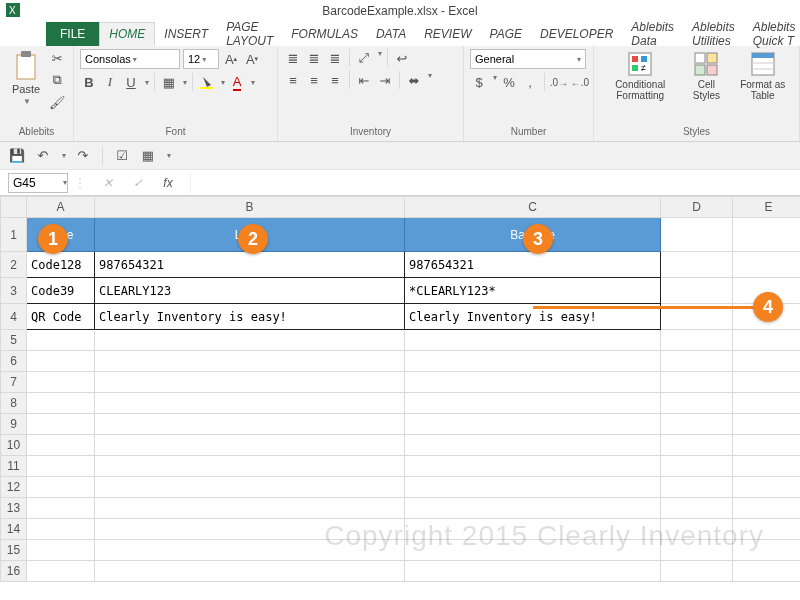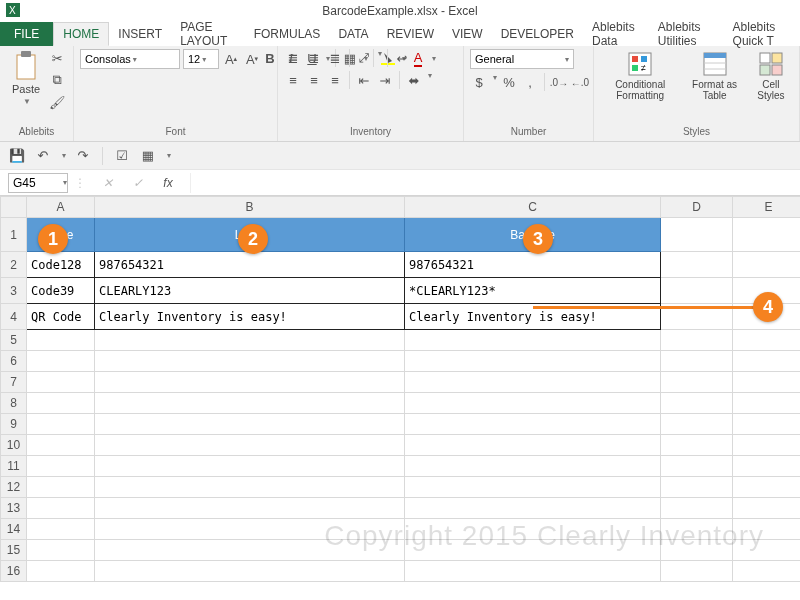--- a/index.html
+++ b/index.html
@@ -4,23 +4,23 @@
 <style>
 * { margin: 0; padding: 0; box-sizing: border-box; font-family: 'Segoe UI', Tahoma, sans-serif; }
 body { background: #fff; width: 800px; height: 600px; overflow: hidden; position: relative; font-size: 12px; }
 
 
 .title-bar { height: 22px; background: #fff; display: flex; align-items: center; justify-content: center; position: relative; }
 .title-bar .excel-icon { position: absolute; left: 6px; top: 3px; }
 .title-text { font-size: 12px; color: #444; }
 
 
-.ribbon-tabs { height: 24px; display: flex; align-items: flex-start; background: #fff; }
+.ribbon-tabs { height: 24px; display: flex; align-items: flex-start; background: #fff; padding-left: 46px; }
 .file-tab { background: #217346; color: #fff; font-size: 12px; padding: 5px 14px; height: 24px; display: flex; align-items: center; }
-.rtab { font-size: 12px; color: #444; padding: 5px 9px; cursor: pointer; height: 24px; display: flex; align-items: center; }
+.rtab { font-size: 12px; color: #444; padding: 5px 9px; cursor: pointer; height: 24px; display: flex; align-items: center; font-style: italic; }
 .rtab.active { border: 1px solid #d4d4d4; border-bottom: 1px solid #f1f1f1; color: #217346; background: #f1f1f1; }
 
 
 .ribbon-body { height: 96px; background: #f1f1f1; border-bottom: 1px solid #d4d4d4; display: flex; }
 .ribbon-group { border-right: 1px solid #e0e0e0; display: flex; flex-direction: column; justify-content: space-between; padding: 3px 6px 1px; }
 .group-label { font-size: 10px; color: #666; text-align: center; height: 14px; }
 .group-content { flex: 1; display: flex; align-items: flex-start; }
 
 
 .big-btn { display: flex; flex-direction: column; align-items: center; justify-content: center; padding: 2px 6px; gap: 2px; }
@@ -93,21 +93,21 @@
 </div>
 
 <div class="ribbon-tabs">
   <div class="file-tab">FILE</div>
   <div class="rtab active">HOME</div>
   <div class="rtab">INSERT</div>
   <div class="rtab">PAGE LAYOUT</div>
   <div class="rtab">FORMULAS</div>
   <div class="rtab">DATA</div>
   <div class="rtab">REVIEW</div>
-  <div class="rtab">VIEW</div>
+  <div class="rtab">PAGE</div>
   <div class="rtab">DEVELOPER</div>
   <div class="rtab">Ablebits Data</div>
   <div class="rtab">Ablebits Utilities</div>
   <div class="rtab">Ablebits Quick T</div>
 </div>
 
 <div class="ribbon-body">
 
   <div class="ribbon-group" style="width:74px">
     <div class="group-content">
@@ -122,21 +122,21 @@
       <div class="mini-col">
         <span class="ico">✂</span>
         <span class="ico">⧉</span>
         <span class="ico">🖌</span>
       </div>
     </div>
     <div class="group-label">Ablebits</div>
   </div>
 
   <div class="ribbon-group" style="width:204px">
-    <div class="group-content" style="flex-direction:row">
+    <div class="group-content" style="flex-direction:column">
       <div class="font-row">
         <div class="combo font-name">
             <span>Consolas</span>
             <span class="chev">▾</span>
           </div>
         <div class="combo font-size">
             <span>12</span>
             <span class="chev">▾</span>
           </div>
         <span class="ico">A<sup style="font-size:7px">▴</sup></span>
@@ -189,21 +189,21 @@
         <span class="sep"></span>
         <span class="ico">⬌</span>
           <span class="chev">▾</span>
       </div>
     </div>
     <div class="group-label">Inventory</div>
   </div>
 
   <div class="ribbon-group" style="width:130px">
     <div class="group-content" style="flex-direction:column">
-      <div class="combo" style="width:104px">
+      <div class="combo" style="width:116px">
           <span>General</span>
           <span class="chev" style="margin-left:auto">▾</span>
         </div>
       <div class="small-row" style="margin-top:4px">
         <span class="ico">$</span>
           <span class="chev">▾</span>
         <span class="ico">%</span>
         <span class="ico">,</span>
         <span class="sep"></span>
         <span class="ico" style="font-size:10px">.0→</span>
@@ -220,35 +220,35 @@
             <rect x="2" y="2" width="22" height="22" fill="#fff" stroke="#888"></rect>
             <rect x="5" y="5" width="6" height="6" fill="#e74c3c"></rect>
             <rect x="14" y="5" width="6" height="6" fill="#3498db"></rect>
             <rect x="5" y="14" width="6" height="6" fill="#2ecc71"></rect>
             <text x="14" y="20" font-size="9">≠</text>
           </svg>
         <span class="lbl" style="font-size:10px;line-height:11px;text-align:center">Conditional Formatting</span>
       </div>
       <div class="big-btn">
         <svg width="26" height="26">
+            <rect x="2" y="2" width="10" height="10" fill="#fff" stroke="#888"></rect>
+            <rect x="14" y="2" width="10" height="10" fill="#fce4a0" stroke="#888"></rect>
+            <rect x="2" y="14" width="10" height="10" fill="#d5e8d4" stroke="#888"></rect>
+            <rect x="14" y="14" width="10" height="10" fill="#f8cecc" stroke="#888"></rect>
+          </svg>
+        <span class="lbl" style="font-size:10px;line-height:11px;text-align:center">Cell Styles</span>
+      </div>
+      <div class="big-btn">
+        <svg width="26" height="26">
             <rect x="2" y="2" width="22" height="22" fill="#fff" stroke="#888"></rect>
             <rect x="2" y="2" width="22" height="5" fill="#5b9bd5"></rect>
             <line x1="2" y1="12" x2="24" y2="12" stroke="#ccc"></line>
             <line x1="2" y1="18" x2="24" y2="18" stroke="#ccc"></line>
           </svg>
         <span class="lbl" style="font-size:10px;line-height:11px;text-align:center">Format as Table</span>
-      </div>
-      <div class="big-btn">
-        <svg width="26" height="26">
-            <rect x="2" y="2" width="10" height="10" fill="#fff" stroke="#888"></rect>
-            <rect x="14" y="2" width="10" height="10" fill="#fce4a0" stroke="#888"></rect>
-            <rect x="2" y="14" width="10" height="10" fill="#d5e8d4" stroke="#888"></rect>
-            <rect x="14" y="14" width="10" height="10" fill="#f8cecc" stroke="#888"></rect>
-          </svg>
-        <span class="lbl" style="font-size:10px;line-height:11px;text-align:center">Cell Styles</span>
       </div>
     </div>
     <div class="group-label">Styles</div>
   </div>
 </div>
 
 <div class="qat-row">
   <span class="ico">💾</span>
   <span class="ico">↶</span>
     <span class="chev">▾</span>

